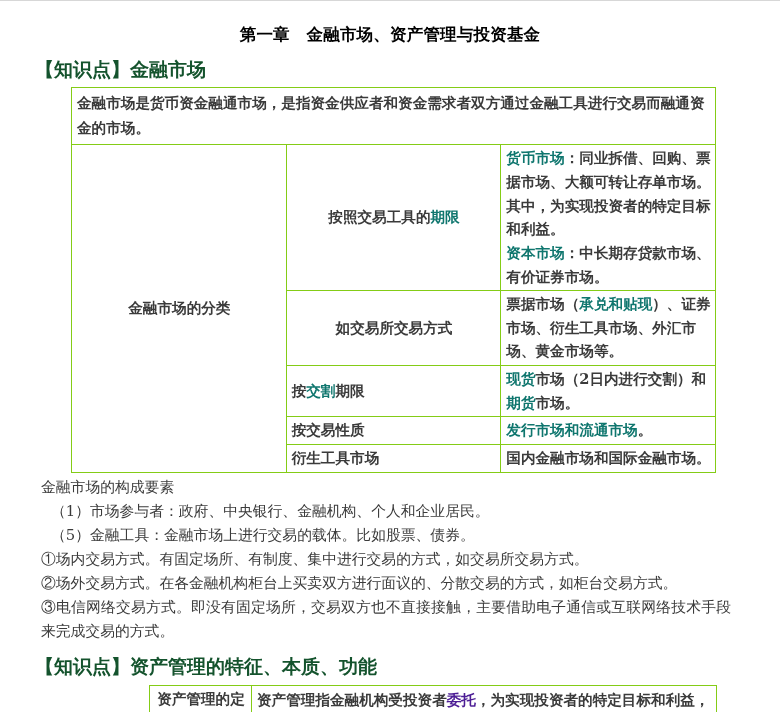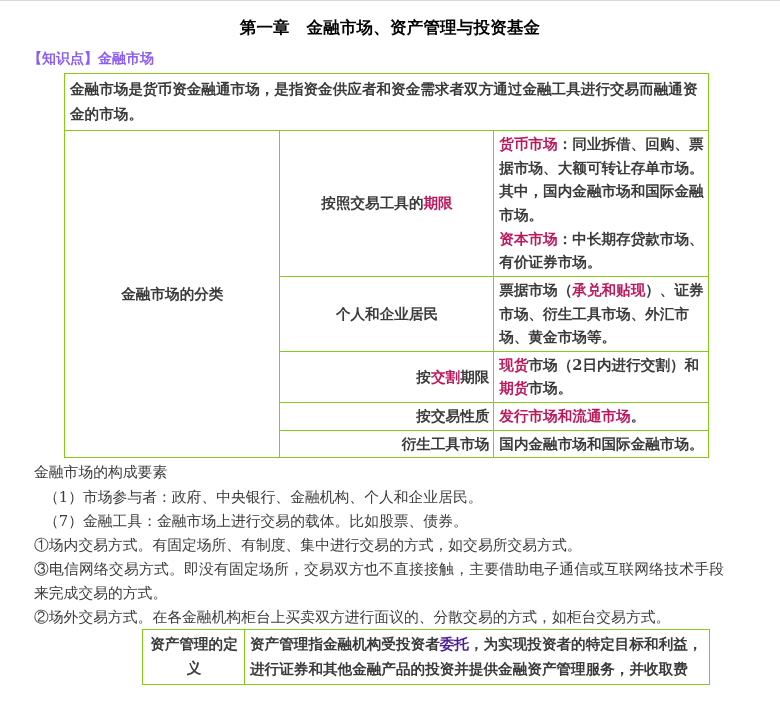--- a/index.html
+++ b/index.html
@@ -14,39 +14,39 @@
     overflow: hidden;
     font-family: "DejaVu Serif", "Liberation Serif", serif;
     color: #3b3b3b;
     position: relative;
   }
   .page {
     position: relative;
     width: 780px;
     height: 712px;
     box-sizing: border-box;
-    padding: 4px;
+    padding: 11px;
   }
   
   .doc-title {
     text-align: center;
     font-family: "DejaVu Sans", "Liberation Sans", sans-serif;
     font-weight: bold;
     font-size: 16.5px;
     color: #000000;
     letter-spacing: 0.2px;
     margin: 0;
     padding: 12px 0 0 0;
     line-height: 1.5;
   }
   .kp-heading {
-    font-family: Liberation Serif, serif;
+    font-family: Liberation Sans, sans-serif;
     font-weight: bold;
-    font-size: 14px;
-    color: #8b5cf6;
+    font-size: 19px;
+    color: #14532d;
     margin: 0;
     padding: 8px 0 4px 24px;
     line-height: 1.45;
   }
   .kp-heading.second {
     padding-top: 10px;
   }
   
   table.doc-table {
     border-collapse: collapse;
@@ -68,21 +68,21 @@
   }
   #table-market td.intro-cell {
     padding: 3px 5px 4px 5px;
     line-height: 1.68;
   }
   #table-market td.label-main {
     text-align: center;
     width: 95px;
   }
   #table-market td.label-sub {
-    text-align: right;
+    text-align: left;
     width: 112px;
   }
   #table-market td.content {
     text-align: left;
   }
   #table-market td.sub-just {
     text-align: justify;
     text-align-last: center;
   }
   #table-asset {
@@ -110,21 +110,21 @@
     padding: 0;
     text-align: justify;
     width: 690px;
   }
   .body-block p.indent {
     text-indent: 0;
     padding-left: 10px;
   }
   
   .red {
-    color: #be185d;
+    color: #0f766e;
   }
   .red-strong {
     color: #4c1d95;
   }
   .rule-top {
     position: absolute;
     top: 0; left: 0;
     width: 780px;
     height: 1px;
     background: #d7d7d7;
@@ -146,27 +146,27 @@
       <tr>
         <td class="intro-cell" colspan="3">金融市场是货币资金融通市场，是指资金供应者和资金需求者双方通过金融工具进行交易而融通资金的市场。</td>
       </tr>
       <tr>
         <td class="label-main" rowspan="5">金融市场的分类</td>
         <td class="label-sub sub-just">
           <span>按照交易工具的</span><span class="red">期限</span>
         </td>
         <td class="content">
           <div><span class="red">货币市场</span><span>：同业拆借、回购、票据市场、大额可转让存单市场。</span></div>
-          <div><span>其中，国内金融市场和国际金融市场。</span></div>
+          <div><span>其中，为实现投资者的特定目标和利益。</span></div>
           <div><span class="red">资本市场</span><span>：中长期存贷款市场、有价证券市场。</span></div>
         </td>
       </tr>
       <tr>
         <td class="label-sub sub-just">
-          <span>个人和企业居民</span>
+          <span>如交易所交易方式</span>
         </td>
         <td class="content">
           <span>票据市场（</span><span class="red">承兑和贴现</span><span>）、证券市场、衍生工具市场、外汇市场、黄金市场等。</span>
         </td>
       </tr>
       <tr>
         <td class="label-sub">
           <span>按</span><span class="red">交割</span><span>期限</span>
         </td>
         <td class="content">
@@ -188,26 +188,27 @@
         <td class="content">
           <span>国内金融市场和国际金融市场。</span>
         </td>
       </tr>
     </tbody>
   </table>
 
   <div class="body-block">
     <p>金融市场的构成要素</p>
     <p class="indent">（1）市场参与者：政府、中央银行、金融机构、个人和企业居民。</p>
-    <p class="indent">（7）金融工具：金融市场上进行交易的载体。比如股票、债券。</p>
+    <p class="indent">（5）金融工具：金融市场上进行交易的载体。比如股票、债券。</p>
     <p>①场内交易方式。有固定场所、有制度、集中进行交易的方式，如交易所交易方式。</p>
+    <p>②场外交易方式。在各金融机构柜台上买卖双方进行面议的、分散交易的方式，如柜台交易方式。</p>
     <p>③电信网络交易方式。即没有固定场所，交易双方也不直接接触，主要借助电子通信或互联网络技术手段来完成交易的方式。</p>
-    <p>②场外交易方式。在各金融机构柜台上买卖双方进行面议的、分散交易的方式，如柜台交易方式。</p>
   </div>
 
+  <h2 class="kp-heading second">【知识点】资产管理的特征、本质、功能</h2>
 
   <table id="table-asset" class="doc-table">
     <tbody>
       <tr>
         <td class="label-main">资产管理的定义</td>
         <td class="content">
           <span>资产管理指金融机构受投资者</span><span class="red-strong">委托</span><span>，为实现投资者的特定目标和利益，进行证券和其他金融产品的投资并提供金融资产管理服务，并收取费</span>
         </td>
       </tr>
     </tbody>

